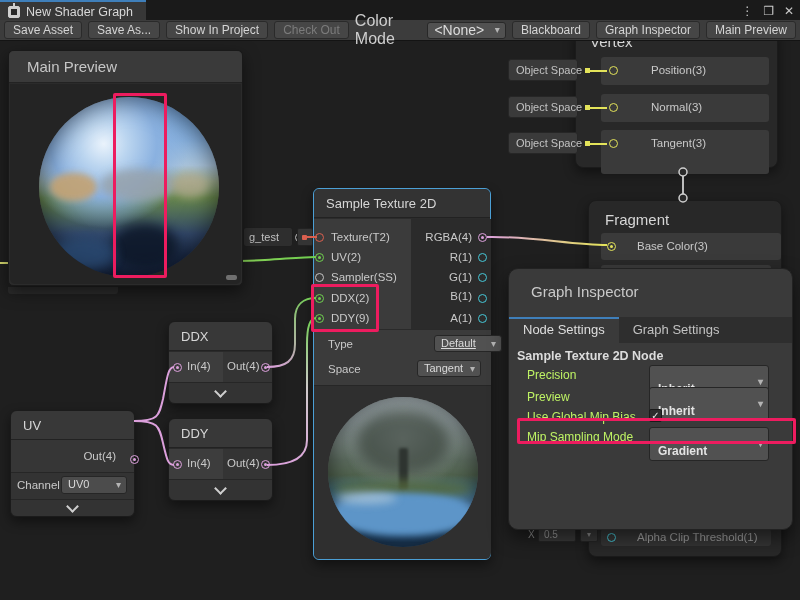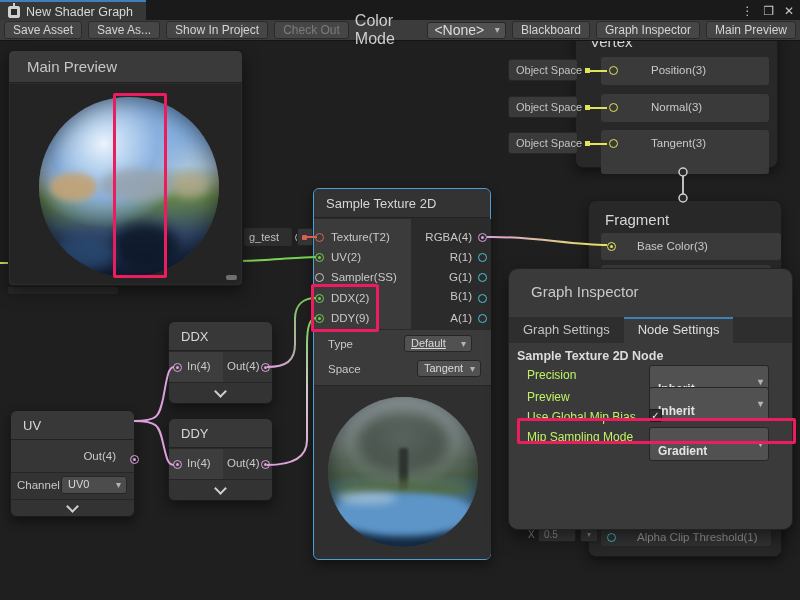--- a/index.html
+++ b/index.html
@@ -186,21 +186,21 @@
     <div class="port dot" style="--c:#6fce4f;left:1px;top:105px;"></div>
     <div class="port dot" style="--c:#6fce4f;left:1px;top:125px;"></div>
     <div class="port dot" style="--c:#dca0dc;left:164px;top:44px;"></div>
     <div class="port" style="--c:#46c8d8;left:164px;top:64px;"></div>
     <div class="port" style="--c:#46c8d8;left:164px;top:84px;"></div>
     <div class="port" style="--c:#46c8d8;left:164px;top:105px;"></div>
     <div class="port" style="--c:#46c8d8;left:164px;top:125px;"></div>
 
     <div style="position:absolute;left:0;top:140px;width:177px;height:56px;background:#3b3b3b;border-top:1px solid #2a2a2a;"></div>
     <span class="slottext" style="position:absolute;left:14px;top:149px;">Type</span>
-    <div class="ndrop" style="left:90px;top:146px;width:68px;height:17px;text-decoration:underline;"><span>Default</span></div>
+    <div class="ndrop" style="left:120px;top:146px;width:68px;height:17px;text-decoration:underline;"><span>Default</span></div>
     <span class="slottext" style="position:absolute;left:14px;top:174px;">Space</span>
     <div class="ndrop" style="left:103px;top:171px;width:64px;height:17px;"><span>Tangent</span></div>
 
     <div style="position:absolute;left:0;top:196px;width:177px;height:174px;background:#2f2f2f;border-top:1px solid #262626;border-radius:0 0 6px 6px;overflow:hidden;">
       <div class="sphere" style="left:14px;top:11px;width:150px;height:150px;
         background:
           radial-gradient(circle at 50% 28%, rgba(225,232,235,.75) 0%, rgba(180,190,194,.35) 24%, rgba(180,190,194,0) 45%),
           linear-gradient(180deg,#aab6ba 0%,#99a6a8 16%,#7c8a84 30%,#5d6d60 42%,#50624e 52%,#46707d 61%,#5b93c4 72%,#3a6f9f 85%,#1d3c5c 97%);">
         <div class="blob" style="left:18%;top:8%;width:64%;height:44%;background:#3d473f;filter:blur(7px);opacity:.8;"></div>
         <div class="blob" style="left:47%;top:34%;width:6%;height:28%;background:#2e3430;filter:blur(1.5px);border-radius:2px;"></div>
@@ -278,22 +278,22 @@
         <div class="blob" style="left:40%;top:70%;width:38%;height:26%;background:#0e1828;filter:blur(6px);opacity:.9;"></div>
         <div class="blob" style="left:8%;top:78%;width:34%;height:18%;background:#2a4a72;filter:blur(6px);opacity:.8;"></div>
       </div>
       <div class="grip" style="right:4px;bottom:4px;"></div>
     </div>
   </div>
 
   <div class="insp">
     <div class="insp-title">Graph Inspector</div>
     <div class="itabs">
+      <div class="itab active">Node Settings</div>
       <div class="itab">Graph Settings</div>
-      <div class="itab active">Node Settings</div>
     </div>
     <div style="position:absolute;left:8px;top:80px;font-size:12.5px;font-weight:bold;color:#dcdcdc;">Sample Texture 2D Node</div>
     <span class="irow-label" style="left:18px;top:99px;">Precision</span>
     <div class="idrop" style="top:96px;"><span>Inherit</span></div>
     <span class="irow-label" style="left:18px;top:121px;">Preview</span>
     <div class="idrop" style="top:118px;"><span>Inherit</span></div>
     <span class="irow-label" style="left:18px;top:141px;">Use Global Mip Bias</span>
     <div class="chk" style="left:140px;top:140px;"><span>✓</span></div>
     <span class="irow-label" style="left:18px;top:161px;">Mip Sampling Mode</span>
     <div class="idrop" style="top:158px;"><span>Gradient</span></div>

